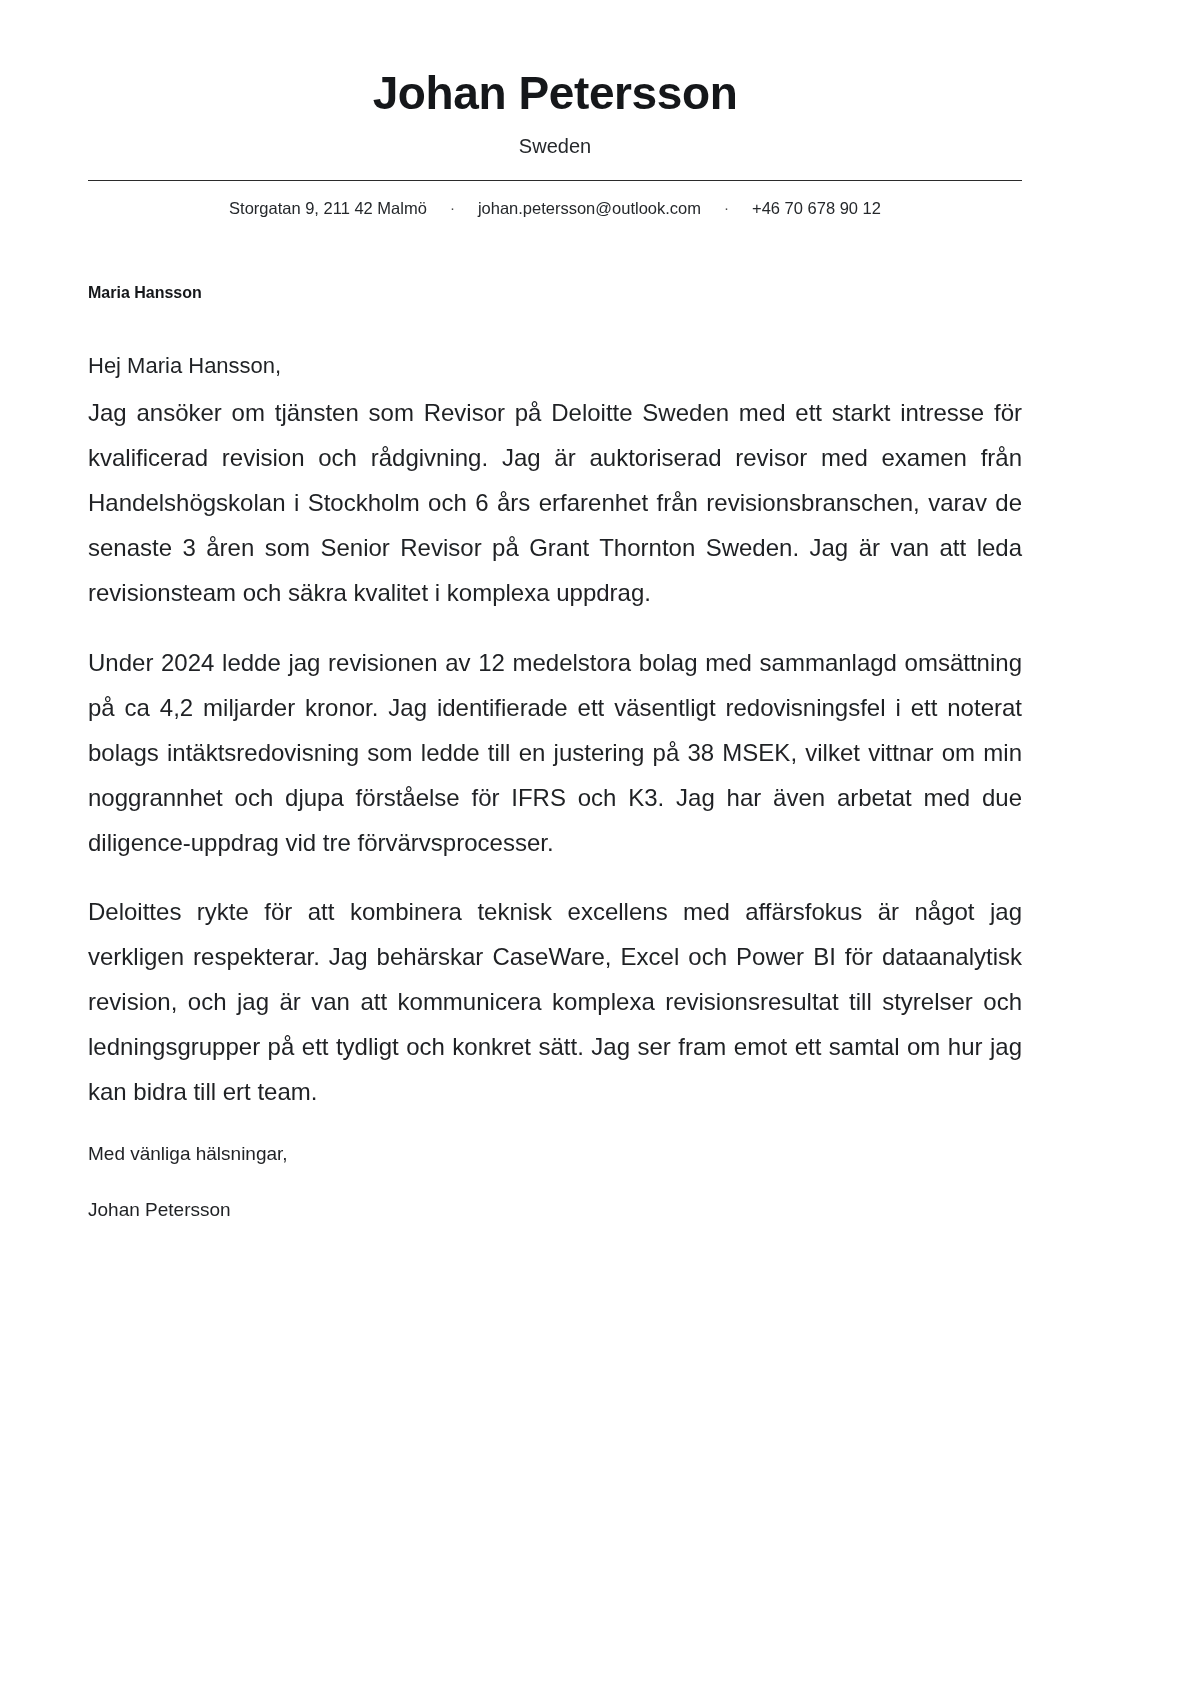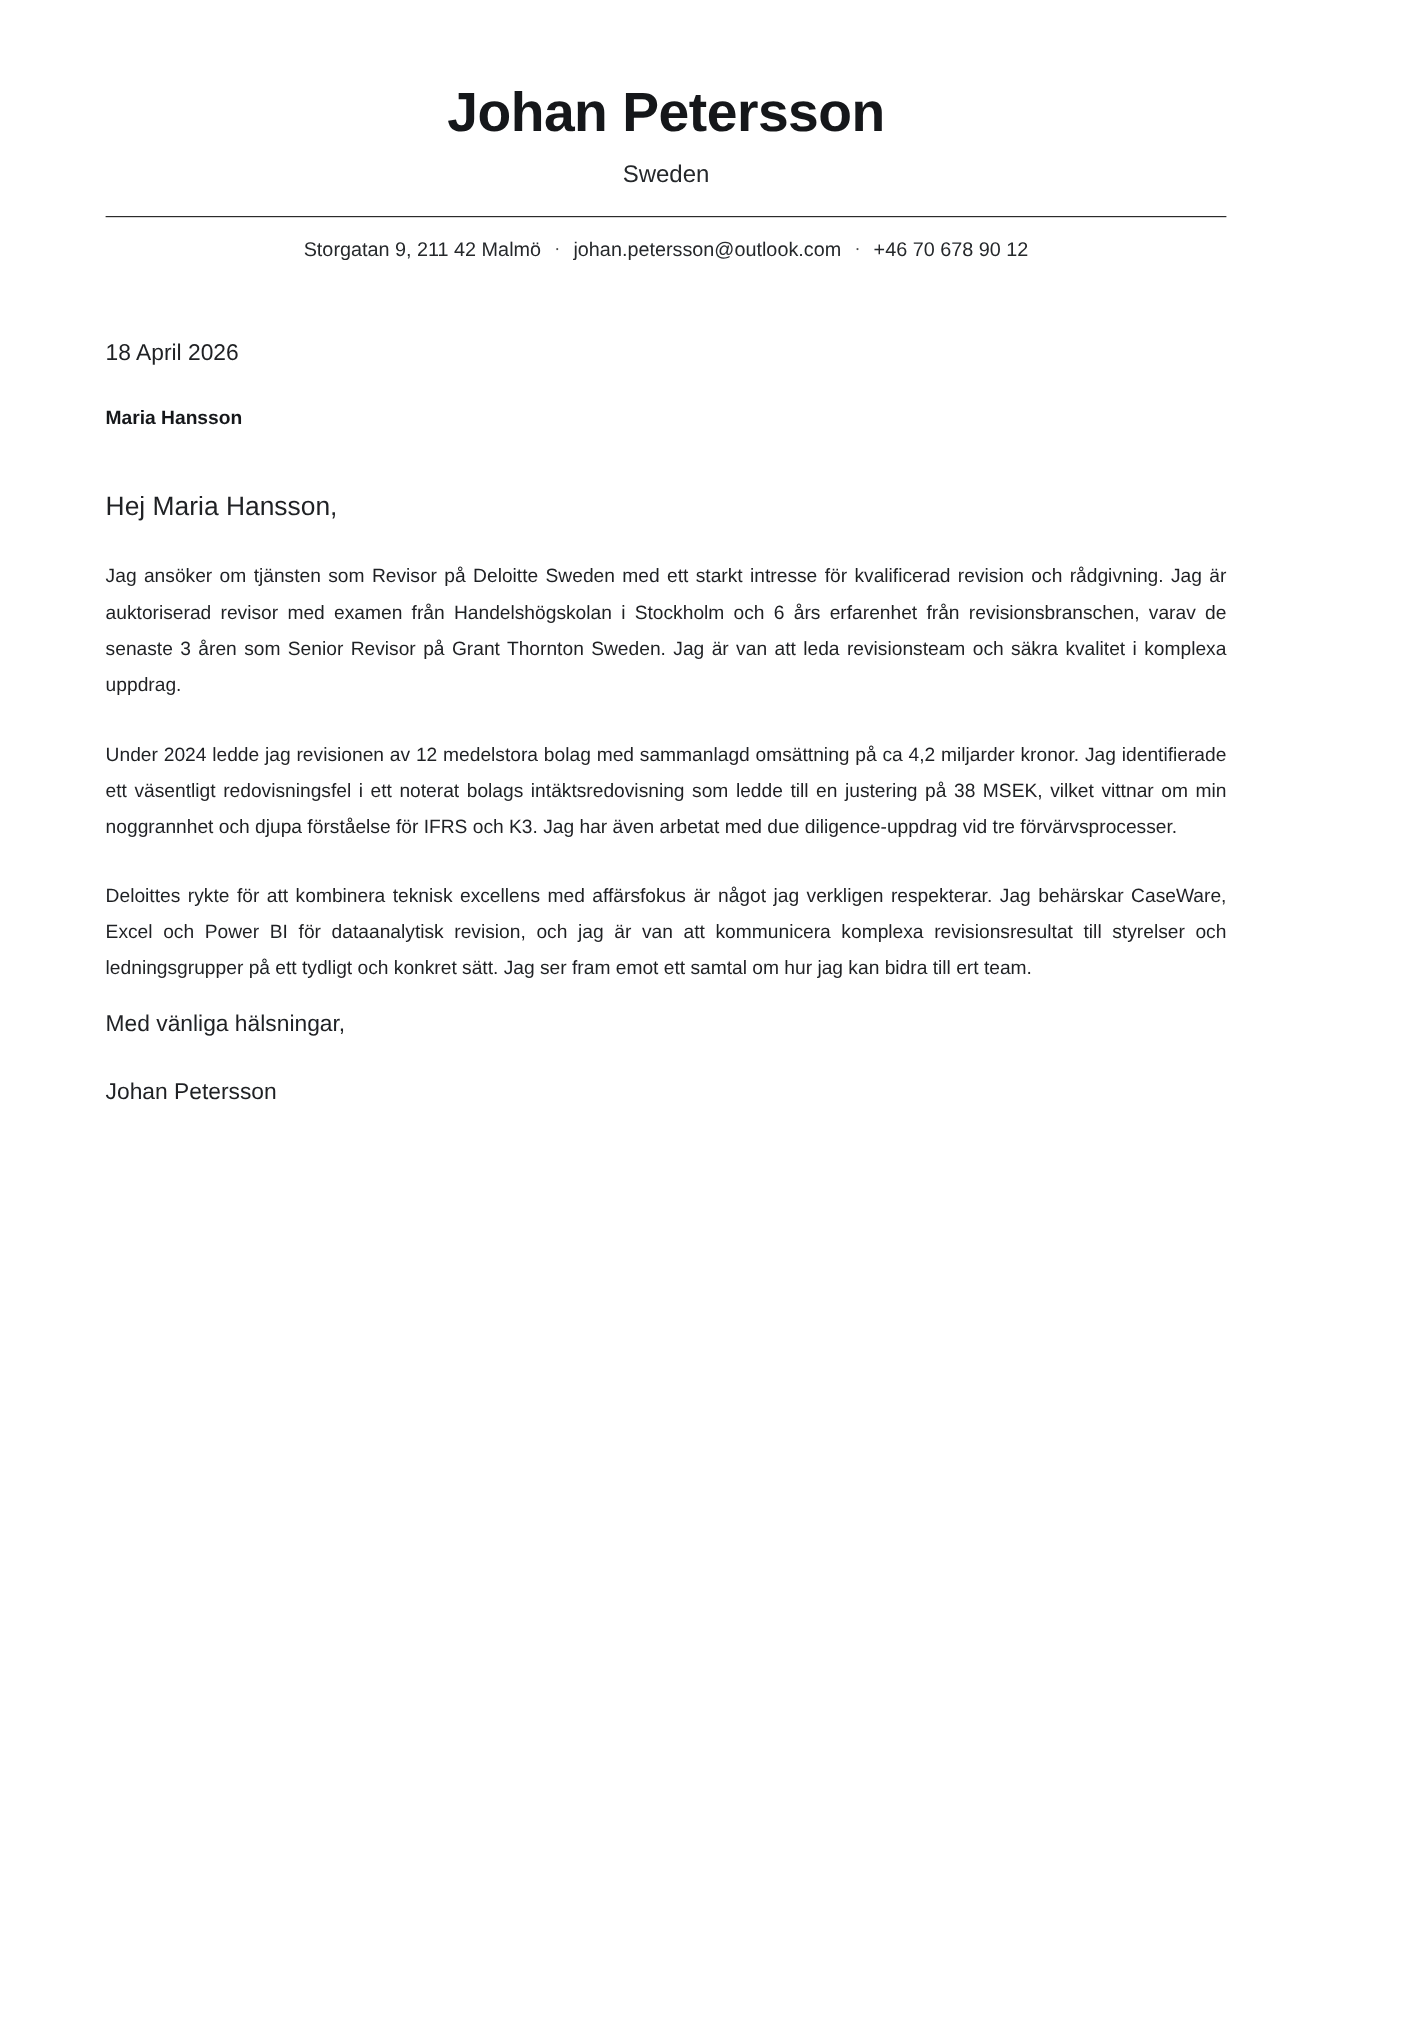--- a/index.html
+++ b/index.html
@@ -55,21 +55,21 @@
   }
   .contact {
     margin-top: 17px;
     font-size: 16.5px;
     color: #25282b;
     line-height: 1.3;
     display: flex;
     justify-content: center;
     align-items: baseline;
     flex-wrap: wrap;
-    gap: 0;
+    gap: 12px;
   }
   .contact .sep {
     display: inline-block;
     padding: 0 11px;
     color: #4a4a4a;
     font-size: 15px;
     position: relative;
     top: -1px;
   }
 
@@ -100,22 +100,22 @@
     color: #1f2124;
     line-height: 1.5;
     margin-top: 6px;
   }
   .salutation {
     margin-top: 44px;
     font-size: 22px;
     line-height: 1.5;
   }
   .para {
-    margin-top: 28px;
-    font-size: 16px;
+    margin-top: 8px;
+    font-size: 24px;
     line-height: 1.88;
     text-align: justify;
     text-justify: inter-word;
   }
   .closing {
     font-size: 19px;
     line-height: 1.6;
   }
   .signature {
     margin-top: 26px;
@@ -137,21 +137,20 @@
         <span>Storgatan 9, 211 42 Malmö</span>
         <span class="sep">·</span>
         <span>johan.petersson@outlook.com</span>
         <span class="sep">·</span>
         <span>+46 70 678 90 12</span>
       </div>
     </div>
 
     <div class="body">
 
-      <div class="date">18 April 2026</div>
 
       <div class="recipient">
         <div class="recipient-name">Maria Hansson</div>
       </div>
 
       <div class="salutation">Hej Maria Hansson,</div>
 
       <p class="para">Jag ansöker om tjänsten som Revisor på Deloitte Sweden med ett starkt intresse för kvalificerad revision och rådgivning. Jag är auktoriserad revisor med examen från Handelshögskolan i Stockholm och 6 års erfarenhet från revisionsbranschen, varav de senaste 3 åren som Senior Revisor på Grant Thornton Sweden. Jag är van att leda revisionsteam och säkra kvalitet i komplexa uppdrag.</p>
 
       <p class="para">Under 2024 ledde jag revisionen av 12 medelstora bolag med sammanlagd omsättning på ca 4,2 miljarder kronor. Jag identifierade ett väsentligt redovisningsfel i ett noterat bolags intäktsredovisning som ledde till en justering på 38 MSEK, vilket vittnar om min noggrannhet och djupa förståelse för IFRS och K3. Jag har även arbetat med due diligence-uppdrag vid tre förvärvsprocesser.</p>

